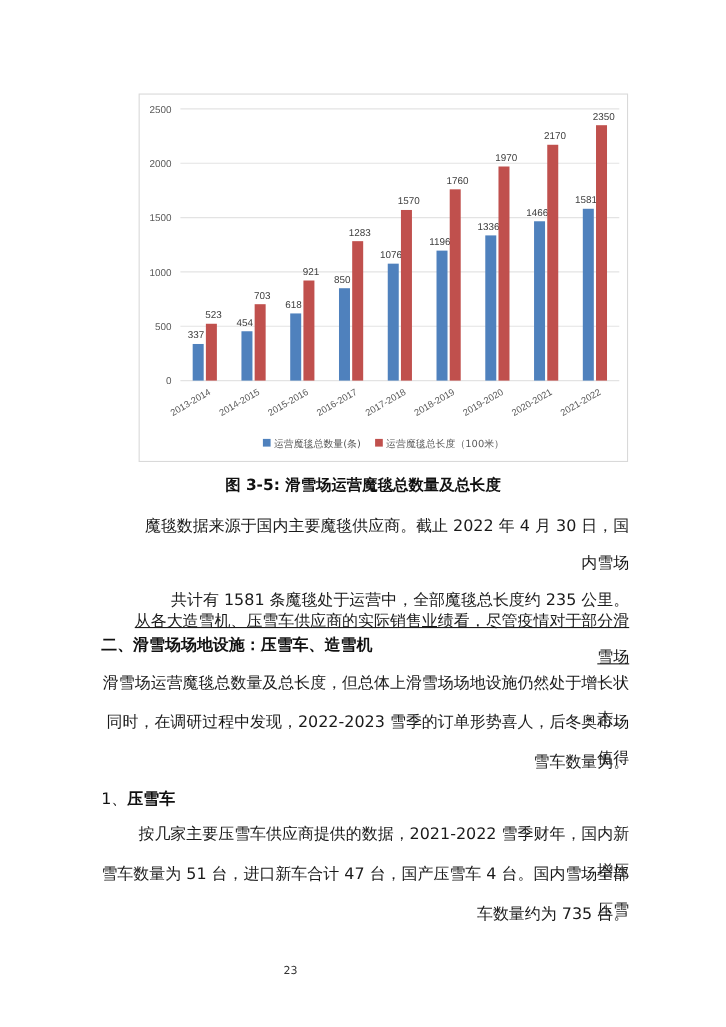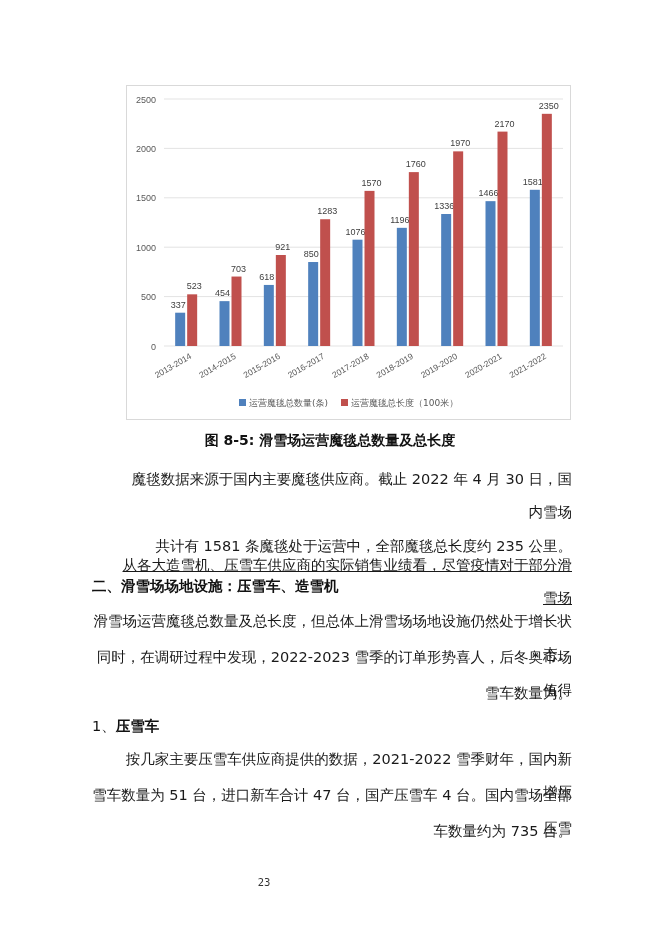--- a/index.html
+++ b/index.html
@@ -77,21 +77,21 @@
       <rect x="414.83333333333337" y="27.82000000000002" width="10" height="232.17999999999998" fill="#c0504d"></rect>
       <text x="421.83333333333337" y="22.82000000000002" text-anchor="middle" font-size="9" fill="#404040" font-family="Liberation Sans, sans-serif">2350</text>
       <text x="419.83333333333337" y="272" text-anchor="end" font-size="8.5" fill="#595959" font-family="Liberation Sans, sans-serif" transform="rotate(-30 419.83333333333337 272)">2021-2022</text>
       <rect x="112" y="313" width="7" height="7" fill="#4f81bd"></rect>
       <text x="122" y="320" font-size="9" fill="#595959" font-family="DejaVu Sans, sans-serif">运营魔毯总数量(条)</text>
       <rect x="214" y="313" width="7" height="7" fill="#c0504d"></rect>
       <text x="224" y="320" font-size="9" fill="#595959" font-family="DejaVu Sans, sans-serif">运营魔毯总长度（100米）</text>
     </svg>
 </div>
 
-<div class="caption">图  8-5: 滑雪场运营魔毯总数量及总长度</div>
+<div class="caption">图  3-5: 滑雪场运营魔毯总数量及总长度</div>
 
 <div class="para indent" style="top:463px;">魔毯数据来源于国内主要魔毯供应商。截止 2022 年 4 月 30 日，国内雪场</div>
 <div class="para" style="top:496px;margin-top:34px;">共计有  1581 条魔毯处于运营中，全部魔毯总长度约  235 公里。</div>
 
 <div class="heading" style="top:541px;margin-top:36px;">二、滑雪场场地设施：压雪车、造雪机</div>
 
 <div class="para indent" style="top:549px;text-decoration:underline;">从各大造雪机、压雪车供应商的实际销售业绩看，尽管疫情对于部分滑雪场</div>
 <div class="para" style="top:605px;">滑雪场运营魔毯总数量及总长度，但总体上滑雪场场地设施仍然处于增长状态。</div>
 <div class="para" style="top:641px;">同时，在调研过程中发现，2022-2023 雪季的订单形势喜人，后冬奥市场值得</div>
 <div class="para" style="top:677px;">雪车数量为。</div>

